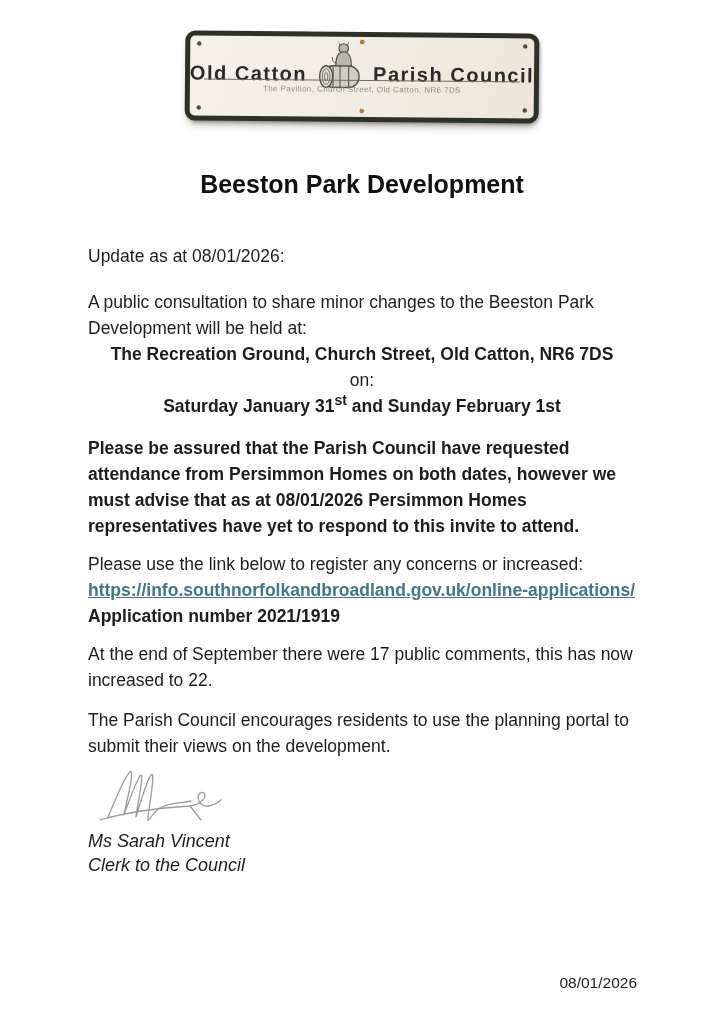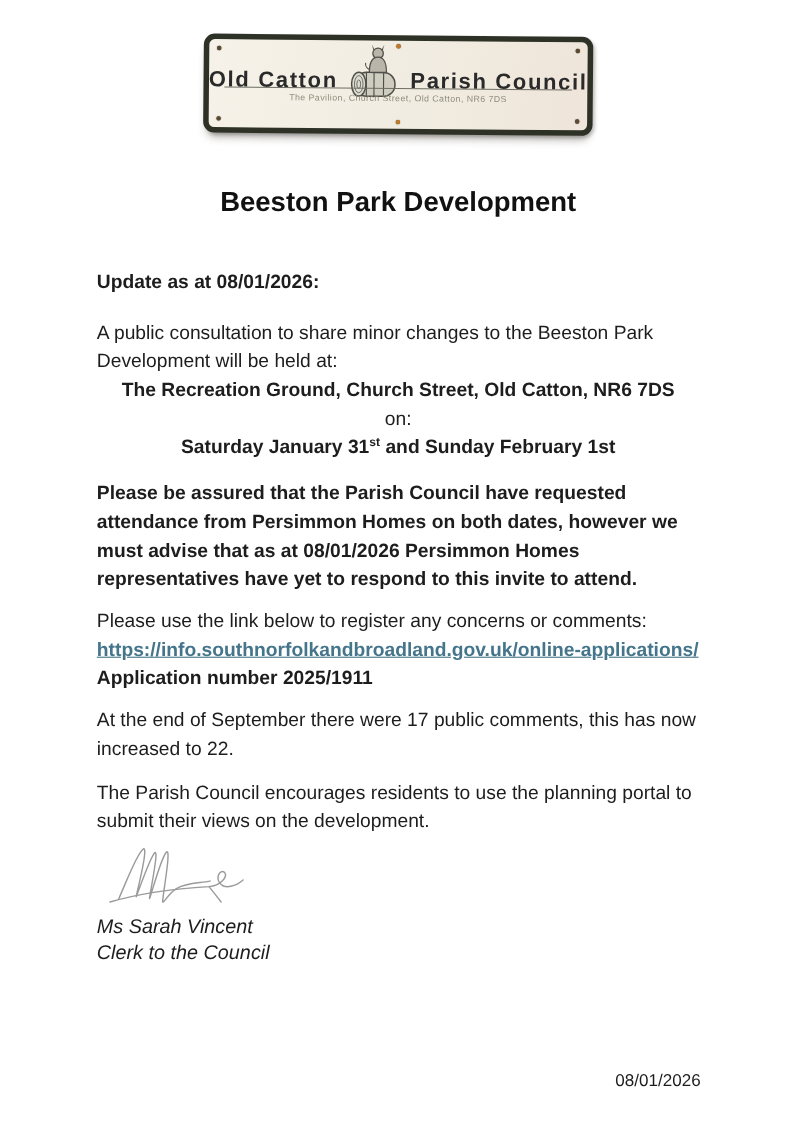--- a/index.html
+++ b/index.html
@@ -61,28 +61,28 @@
 
   
   .content { padding: 0 88px; margin-top: 45px; }
   .doc-title {
     margin-top: 34px;
     text-align: center;
     font-size: 25px; font-weight: bold; line-height: 34px;
     color: #111;
   }
   p { font-size: 17.5px; line-height: 26px; margin: 0; }
-  .mt-update { margin-top: 42px; font-weight: bold; }
+  .mt-update { margin-top: 42px; }
   .spacer-lg { height: 20px; }
   .spacer-sm { height: 8px; }
   .spacer-md { height: 12px; }
   .spacer-p  { height: 14px; }
   .bold { font-weight: bold; }
   .center { text-align: center; }
-  sup { font-size: 11px; line-height: 0; }
+  sup { font-size: 14px; line-height: 0; }
   a.portal-link {
     color: #44758b; font-weight: bold; text-decoration: underline;
     font-size: 17.5px; line-height: 26px;
   }
   .signature { margin-top: 8px; margin-left: 6px; }
   .sig-name { font-size: 18px; line-height: 24px; font-style: italic; }
   .footer-date {
     position: absolute; top: 974px; right: 87px;
     font-size: 15.5px;
     margin-left: 25px;
@@ -146,23 +146,23 @@
 
     <div class="spacer-sm"></div>
 
 
     <div class="spacer-sm"></div>
 
     <p class="bold">Please be assured that the Parish Council have requested attendance from Persimmon Homes on both dates, however we must advise that as at 08/01/2026 Persimmon Homes representatives have yet to respond to this invite to attend.</p>
 
     <div class="spacer-md"></div>
 
-    <p>Please use the link below to register any concerns or comments:</p>
+    <p>Please use the link below to register any concerns or increased:</p>
     <p><a href="#" class="portal-link">https://info.southnorfolkandbroadland.gov.uk/online-applications/</a></p>
-    <p class="bold">Application number 2025/1911</p>
+    <p class="bold">Application number 2021/1919</p>
 
     <div class="spacer-md"></div>
 
     <p>At the end of September there were 17 public comments, this has now increased to 22.</p>
 
     <div class="spacer-p"></div>
 
     <p>The Parish Council encourages residents to use the planning portal to submit their views on the development.</p>
 
     <div class="signature">

